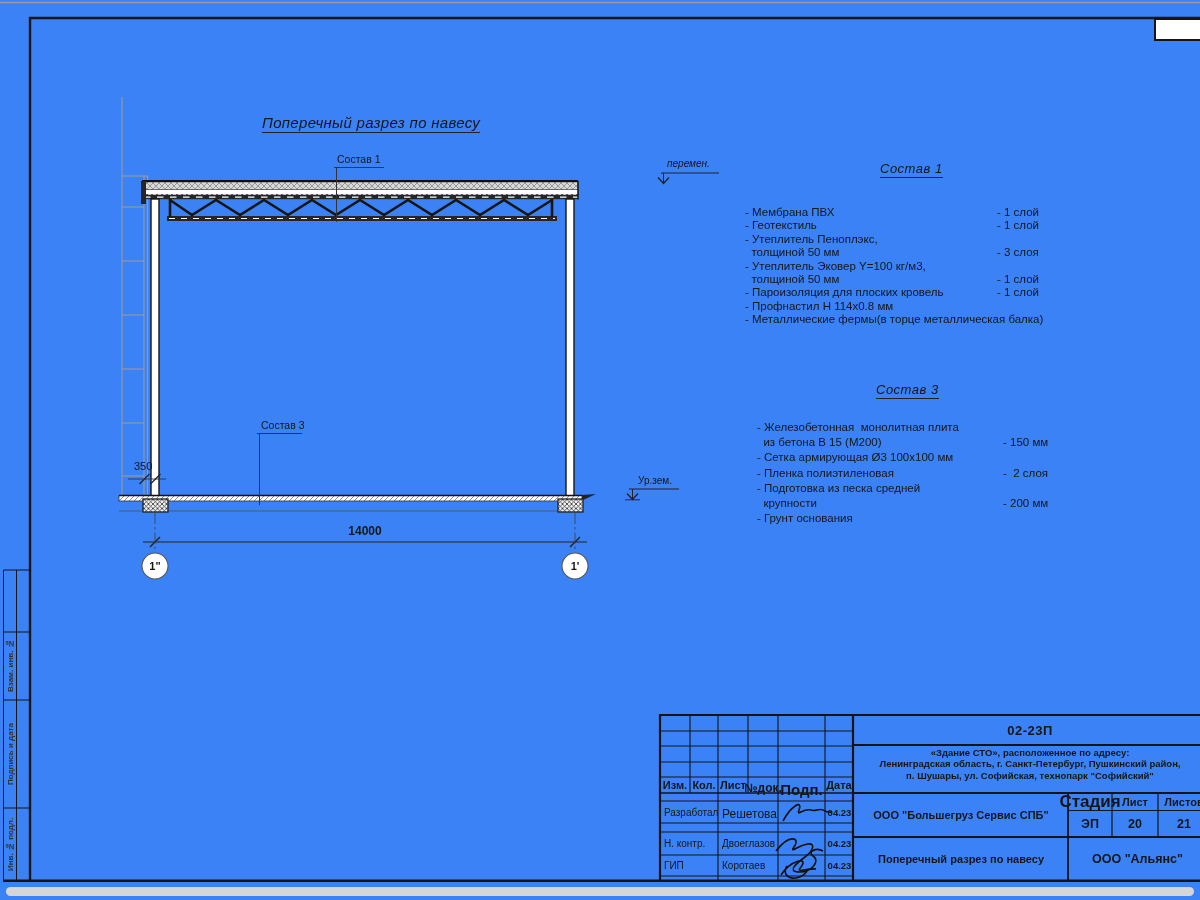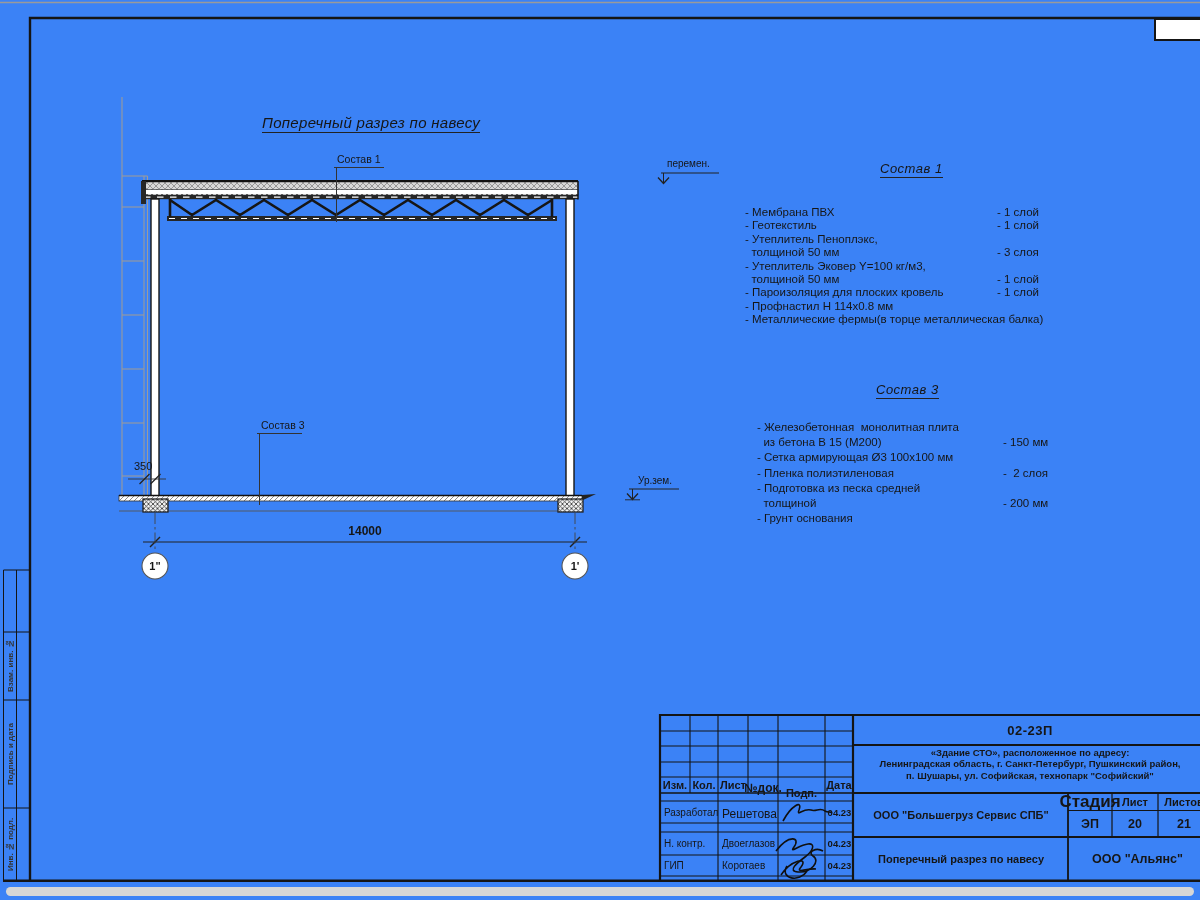--- a/index.html
+++ b/index.html
@@ -175,21 +175,21 @@
     </g>
   </svg>
 
   <div class="abs ital" style="left:262px;top:114px;font-size:15px;letter-spacing:0.3px;">
     <span class="u">Поперечный разрез по навесу</span>
   </div>
 
   <div class="abs" style="left:337px;top:153px;font-size:10.5px;">Состав 1</div>
   <div class="abs" style="left:261px;top:419px;font-size:10.5px;">Состав 3</div>
 
-  <div class="abs" style="left:667px;top:158px;font-size:10px;">перемен.</div>
+  <div class="abs" style="left:667px;top:158px;font-size:10px;font-style:italic;">перемен.</div>
   <div class="abs" style="left:638px;top:475px;font-size:10px;">Ур.зем.</div>
 
   <div class="abs" style="left:134px;top:460px;font-size:11px;text-align:right;">350</div>
   <div class="abs ctr" style="left:335px;top:524px;width:60px;height:14px;font-size:12px;">14000</div>
 
   <div class="abs ctr" style="left:142px;top:559px;width:26px;height:14px;font-size:11px;">1"</div>
   <div class="abs ctr" style="left:562px;top:559px;width:26px;height:14px;font-size:11px;">1'</div>
 
   <div class="abs ital" style="left:880px;top:161px;font-size:13px;letter-spacing:0.5px;">
     <span class="u">Состав 1</span>
@@ -208,38 +208,38 @@
 
   <div class="abs ital" style="left:876px;top:382px;font-size:13px;letter-spacing:0.5px;">
     <span class="u">Состав 3</span>
   </div>
   <div class="spec-list l3" style="left:757px;top:420px;">
     <div class="spec-row"><span class="sn">- Железобетонная  монолитная плита</span><span class="sv"></span></div>
     <div class="spec-row"><span class="sn">  из бетона В 15 (М200)</span><span class="sv">- 150 мм</span></div>
     <div class="spec-row"><span class="sn">- Сетка армирующая Ø3 100х100 мм</span><span class="sv"></span></div>
     <div class="spec-row"><span class="sn">- Пленка полиэтиленовая</span><span class="sv">-  2 слоя</span></div>
     <div class="spec-row"><span class="sn">- Подготовка из песка средней</span><span class="sv"></span></div>
-    <div class="spec-row"><span class="sn">  толщиной</span><span class="sv">- 200 мм</span></div>
+    <div class="spec-row"><span class="sn">  крупности</span><span class="sv">- 200 мм</span></div>
     <div class="spec-row"><span class="sn">- Грунт основания</span><span class="sv"></span></div>
   </div>
 
   <div class="abs ctr vtext" style="left:3px;top:632px;width:14px;height:68px;">Взам. инв. №</div>
   <div class="abs ctr vtext" style="left:3px;top:700px;width:14px;height:108px;">Подпись и дата</div>
   <div class="abs ctr vtext" style="left:3px;top:808px;width:14px;height:73px;">Инв. № подл.</div>
 
   <div class="abs ctr" style="left:854px;top:715px;width:352px;height:30px;font-size:13px;letter-spacing:0.5px;">02-23П</div>
   <div class="abs ctr" style="left:854px;top:746px;width:352px;height:12px;font-size:9.5px;">«Здание СТО», расположенное по адресу:</div>
   <div class="abs ctr" style="left:854px;top:757.5px;width:352px;height:12px;font-size:9.5px;">Ленинградская область, г. Санкт-Петербург, Пушкинский район,</div>
   <div class="abs ctr" style="left:854px;top:769px;width:352px;height:12px;font-size:9.5px;">п. Шушары, ул. Софийская, технопарк "Софийский"</div>
 
   <div class="abs ctr" style="left:660px;top:777px;width:30px;height:16px;font-size:11px;">Изм.</div>
   <div class="abs ctr" style="left:690px;top:777px;width:28px;height:16px;font-size:11px;">Кол.</div>
   <div class="abs ctr" style="left:718px;top:777px;width:30px;height:16px;font-size:11px;">Лист</div>
   <div class="abs ctr" style="left:748px;top:777px;width:30px;height:21px;font-size:12px;">№док.</div>
-  <div class="abs ctr" style="left:778px;top:777px;width:47px;height:32px;font-size:11px;">Подп.</div>
+  <div class="abs ctr" style="left:778px;top:777px;width:47px;height:24px;font-size:15px;">Подп.</div>
   <div class="abs ctr" style="left:825px;top:777px;width:28px;height:16px;font-size:11px;">Дата</div>
 
   <div class="abs" style="left:664px;top:807px;font-size:10px;">Разработал</div>
   <div class="abs" style="left:722px;top:807px;font-size:12px;">Решетова</div>
   <div class="abs ctr" style="left:826px;top:801px;width:27px;height:22px;font-size:9.5px;">04.23</div>
 
   <div class="abs" style="left:664px;top:838px;font-size:10px;">Н. контр.</div>
   <div class="abs" style="left:722px;top:838px;font-size:10px;">Двоеглазов</div>
   <div class="abs ctr" style="left:826px;top:832px;width:27px;height:23px;font-size:9.5px;">04.23</div>
 

